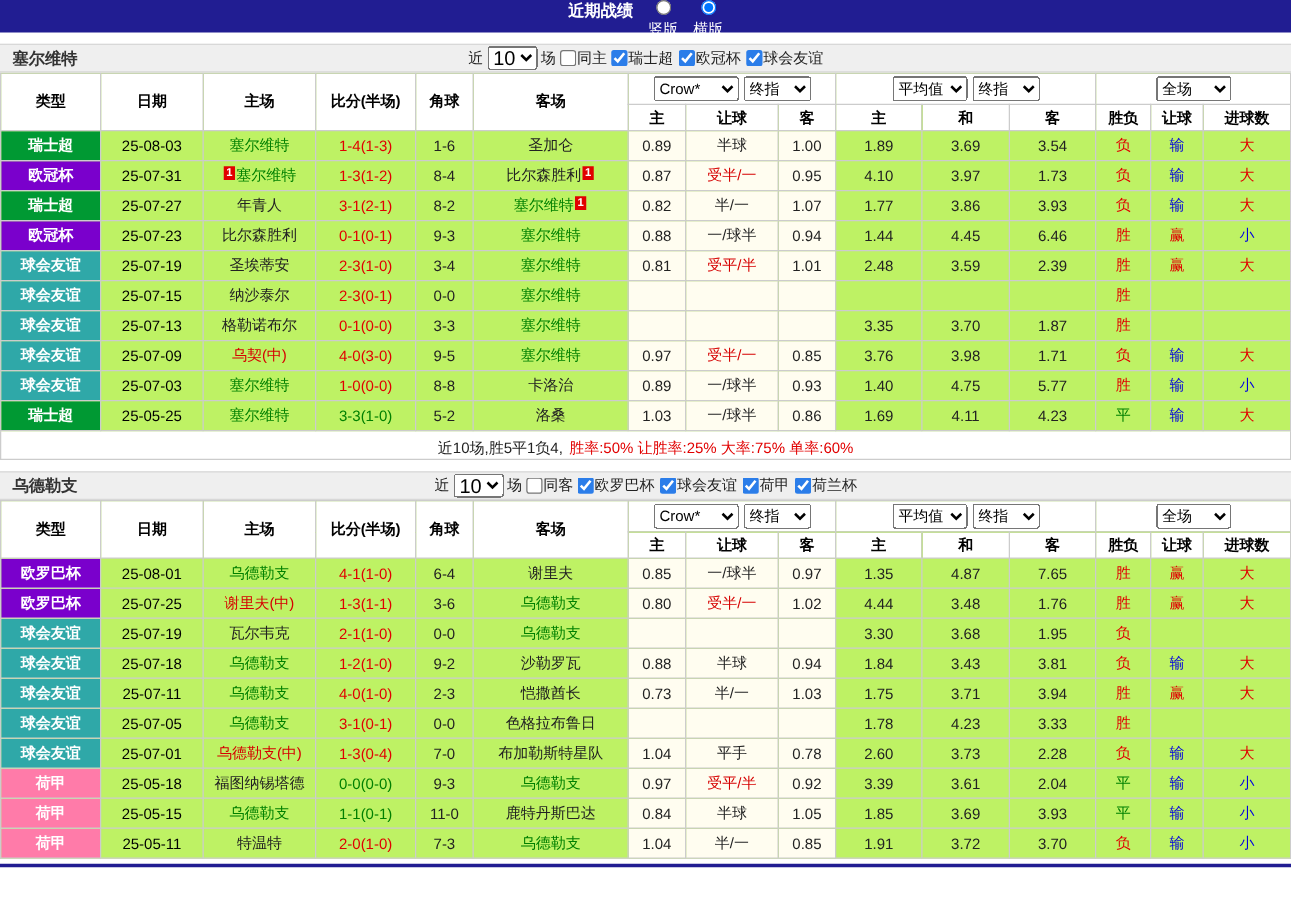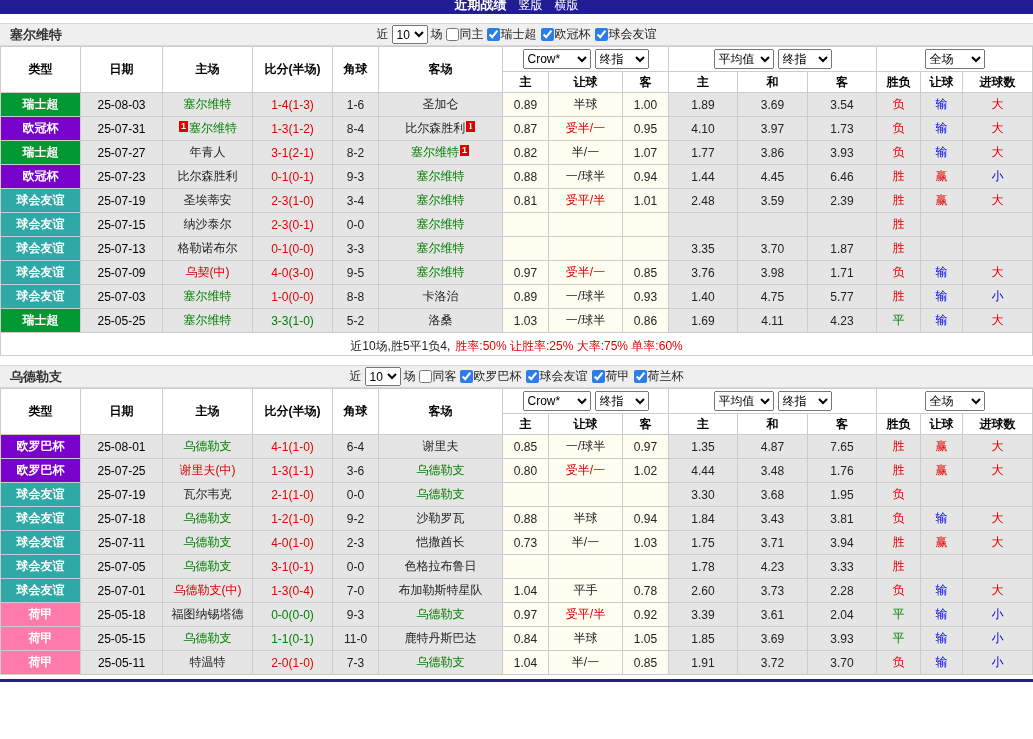--- a/index.html
+++ b/index.html
@@ -3,47 +3,47 @@
 <meta charset="utf-8">
 <style>
   :root{
     --titlebar-bg:#211D92; --result-red:#E10000; --result-blue:#0000E1; --result-green:#008000;
     --focal-green:#008000; --neutral-red:#D60000; --score-red:#E10000; --score-green:#008000;
     --handicap-bg:#FFFDF0; --section-bg:#EFEFEF; --border:#CCCCCC;
   }
   *{box-sizing:border-box;}
   body{margin:0;width:1033px;background:#fff;color:#222;
        font-family:"Liberation Sans","DejaVu Sans",sans-serif;font-size:12px;}
-  .titlebar{height:14px;background:var(--titlebar-bg);color:#fff;display:flex;align-items:flex-end;
+  .titlebar{height:26px;background:var(--titlebar-bg);color:#fff;display:flex;align-items:flex-start;
             justify-content:center;gap:12px;}
   .titlebar .title{font-weight:bold;font-size:13px;}
   .titlebar label{display:flex;align-items:center;gap:3px;cursor:pointer;font-size:12px;flex-direction:column;}
   .titlebar input{margin:0;width:12px;height:12px;}
   .section{margin-top:9px;}
   .section-header{height:23px;background:var(--section-bg);border-top:1px solid #D8D8D8;
                   border-bottom:1px solid #D8D8D8;position:relative;display:flex;
                   align-items:center;justify-content:center;}
   .team-name{position:absolute;left:10px;font-weight:bold;font-size:13px;color:#333;}
   .filters{display:flex;align-items:center;gap:3px;}
-  .filters select{height:19px;font-size:12px;padding:0;}
+  .filters select{height:19px;font-size:16px;padding:0;}
   .filters label{display:flex;align-items:center;gap:1px;cursor:pointer;}
   .filters input[type=checkbox]{width:13px;height:13px;margin:0;accent-color:#2B7DE9;}
   .league-filters{display:flex;align-items:center;gap:4px;}
-  table{border-collapse:collapse;table-layout:fixed;width:1033px;background:#e5e5e5;}
+  table{border-collapse:collapse;table-layout:fixed;width:1033px;background:#bef264;}
   th,td{border:1px solid var(--border);text-align:center;padding:0;overflow:hidden;white-space:nowrap;}
   thead th{font-weight:bold;height:21px;background:#fff;color:#000;}
   th.sel-th{height:25px;font-weight:normal;}
   .sel-th select{height:20px;font-size:12px;margin:0 2px;vertical-align:middle;padding:0;}
   .w68{width:68px;} .w52{width:54px;} .w78{width:60px;} .w58{width:60px;}
   tbody td{height:24px;}
   td.league{color:#fff;font-weight:bold;}
   td.date{color:#000;}
   .team-focal{color:var(--focal-green);}
   .team-neutral{color:var(--neutral-red);}
-  .team-normal{color:#222;font-family:Liberation Serif, serif;}
+  .team-normal{color:#222;}
   .score-r{color:var(--score-red);}
   .score-g{color:var(--score-green);}
   td.hcell{background:var(--handicap-bg);}
   td.hc-red{color:var(--neutral-red);}
   .res-red{color:var(--result-red);}
   .res-blue{color:var(--result-blue);}
   .res-green{color:var(--result-green);}
   .card{display:inline-block;background:var(--result-red);color:#fff;font-size:9px;line-height:11px;
         padding:0 2px;font-weight:bold;position:relative;top:-3px;margin:0 1px;}
   .summary{height:23px;display:flex;align-items:flex-end;justify-content:center;gap:5px;

